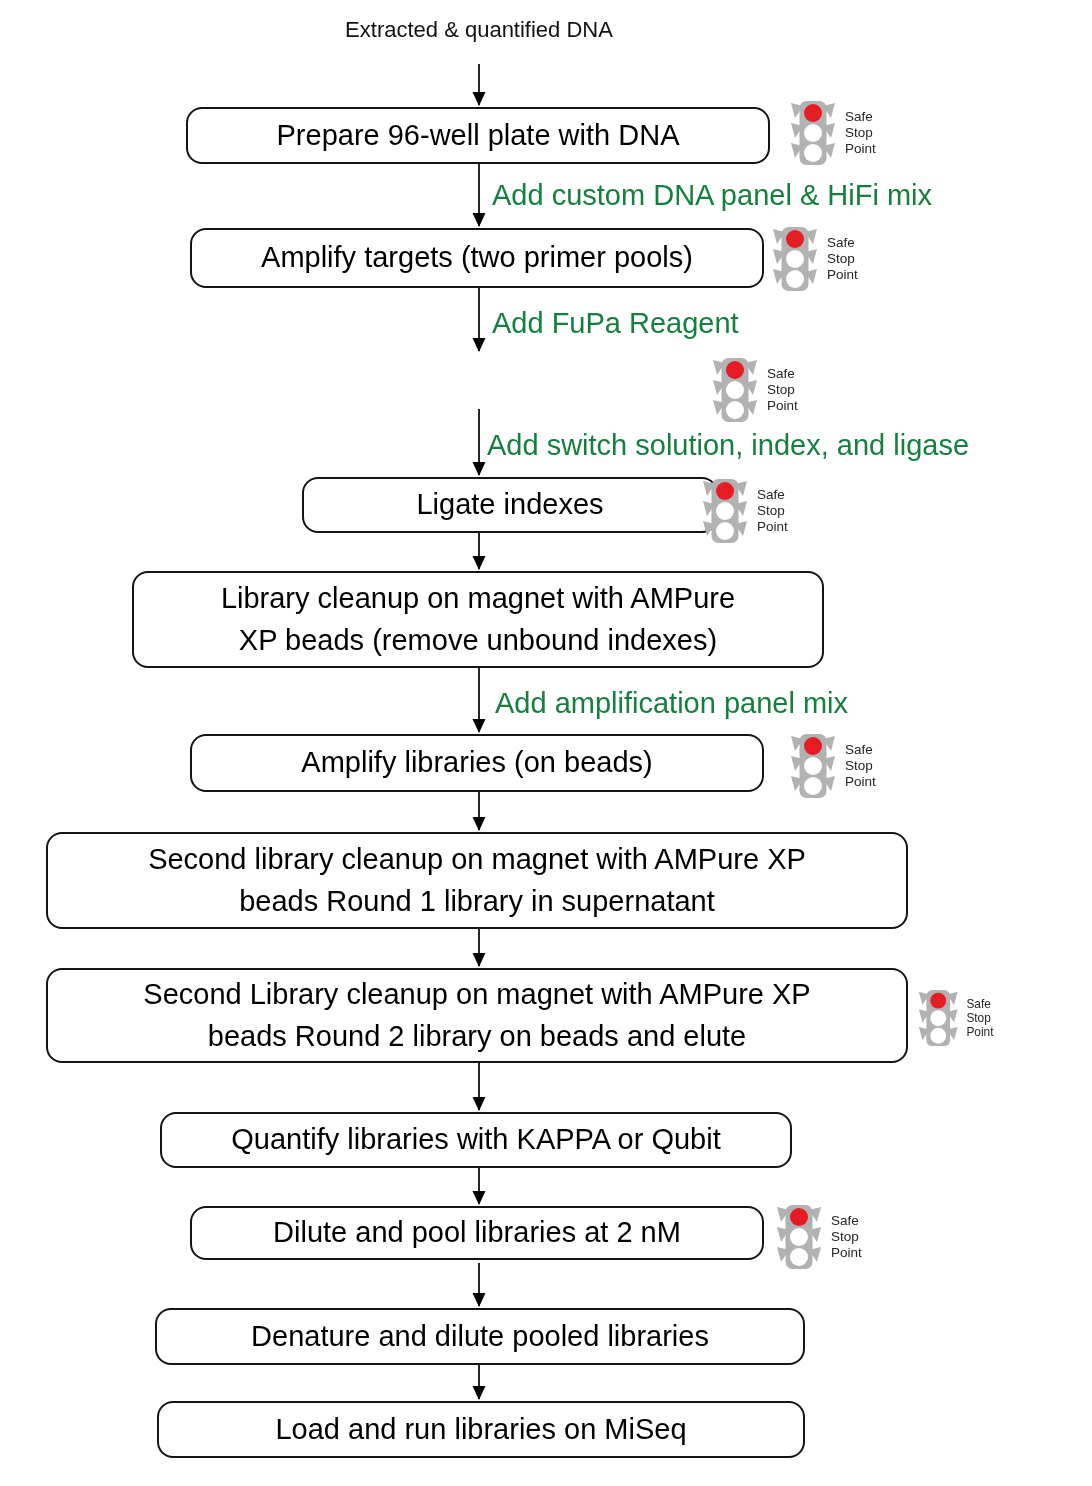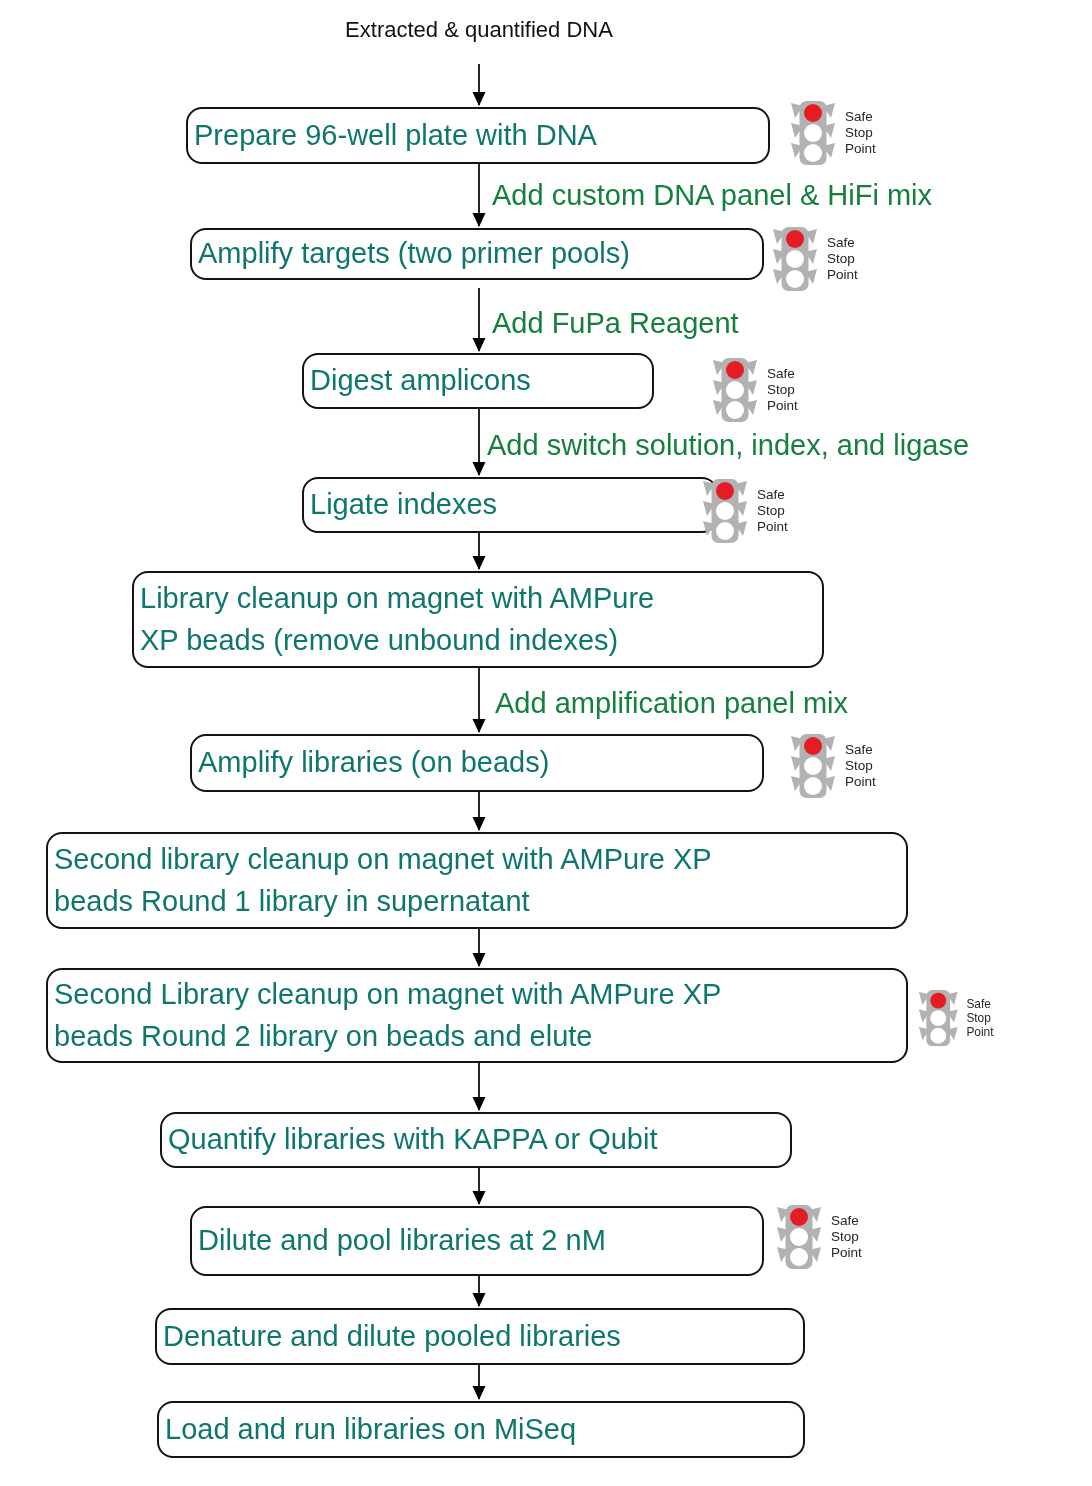--- a/index.html
+++ b/index.html
@@ -32,24 +32,25 @@
     box-sizing: border-box;
     background: #ffffff;
     border: 2.5px solid #141414;
     border-radius: 16px;
     display: flex;
     align-items: center;
     justify-content: center;
   }
   .node-label {
     width: 100%;
+    text-align: center;
     white-space: pre-line;
     font-size: 29px;
     line-height: 1.42;
-    color: #0f766e;
+    color: #000000;
     padding: 0 6px;
   }
   .edge-label {
     position: absolute;
     font-size: 29px;
     white-space: nowrap;
     color: #15803d;
   }
   .safestop {
     position: absolute;
@@ -94,25 +95,22 @@
     <line x1="479" y1="1168" x2="479" y2="1204" stroke="#000" stroke-width="1.7" marker-end="url(#ah2)"></line>
     <line x1="479" y1="1263" x2="479" y2="1306" stroke="#000" stroke-width="1.7" marker-end="url(#ah2)"></line>
     <line x1="479" y1="1365" x2="479" y2="1399" stroke="#000" stroke-width="1.7" marker-end="url(#ah2)"></line>
   </svg>
 
   <div class="flow-title">Extracted &amp; quantified DNA</div>
 
   <div class="node" style="left:186px;top:107px;width:584px;height:57px">
     <span class="node-label">Prepare 96-well plate with DNA</span>
   </div>
-  <div class="node" style="left:190px;top:228px;width:574px;height:52px">
+  <div class="node" style="left:190px;top:228px;width:574px;height:60px">
     <span class="node-label">Amplify targets (two primer pools)</span>
-  </div>
-  <div class="node" style="left:302px;top:353px;width:352px;height:56px">
-    <span class="node-label">Digest amplicons</span>
   </div>
   <div class="node" style="left:302px;top:477px;width:416px;height:56px">
     <span class="node-label">Ligate indexes</span>
   </div>
   <div class="node" style="left:132px;top:571px;width:692px;height:97px">
     <span class="node-label">Library cleanup on magnet with AMPure
 XP beads (remove unbound indexes)</span>
   </div>
   <div class="node" style="left:190px;top:734px;width:574px;height:58px">
     <span class="node-label">Amplify libraries (on beads)</span>
@@ -121,21 +119,21 @@
     <span class="node-label">Second library cleanup on magnet with AMPure XP
 beads Round 1 library in supernatant</span>
   </div>
   <div class="node" style="left:46px;top:968px;width:862px;height:95px">
     <span class="node-label">Second Library cleanup on magnet with AMPure XP
 beads Round 2 library on beads and elute</span>
   </div>
   <div class="node" style="left:160px;top:1112px;width:632px;height:56px">
     <span class="node-label">Quantify libraries with KAPPA or Qubit</span>
   </div>
-  <div class="node" style="left:190px;top:1206px;width:574px;height:70px">
+  <div class="node" style="left:190px;top:1206px;width:574px;height:54px">
     <span class="node-label">Dilute and pool libraries at 2 nM</span>
   </div>
   <div class="node" style="left:155px;top:1308px;width:650px;height:57px">
     <span class="node-label">Denature and dilute pooled libraries</span>
   </div>
   <div class="node" style="left:157px;top:1401px;width:648px;height:57px">
     <span class="node-label">Load and run libraries on MiSeq</span>
   </div>
 
   <div class="edge-label" style="left:492px;top:179px">Add custom DNA panel &amp; HiFi mix</div>

